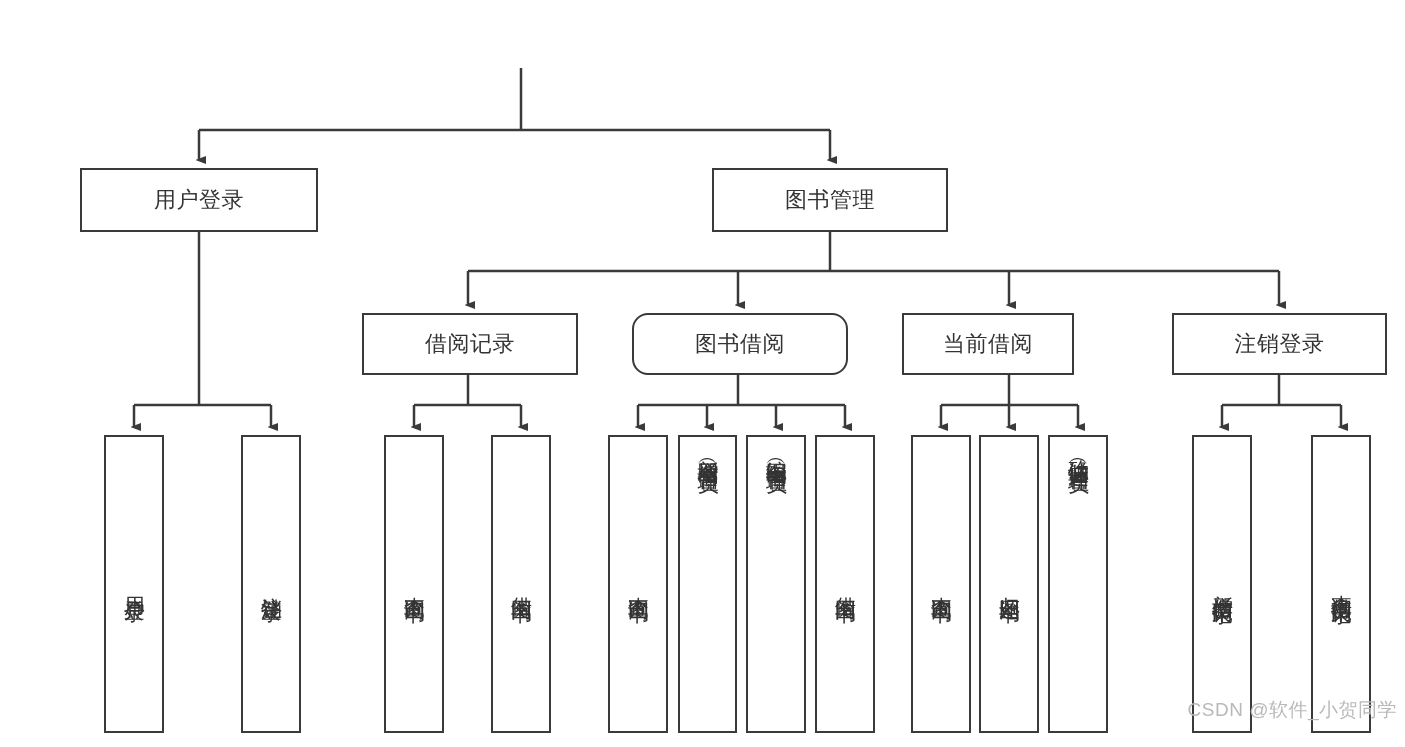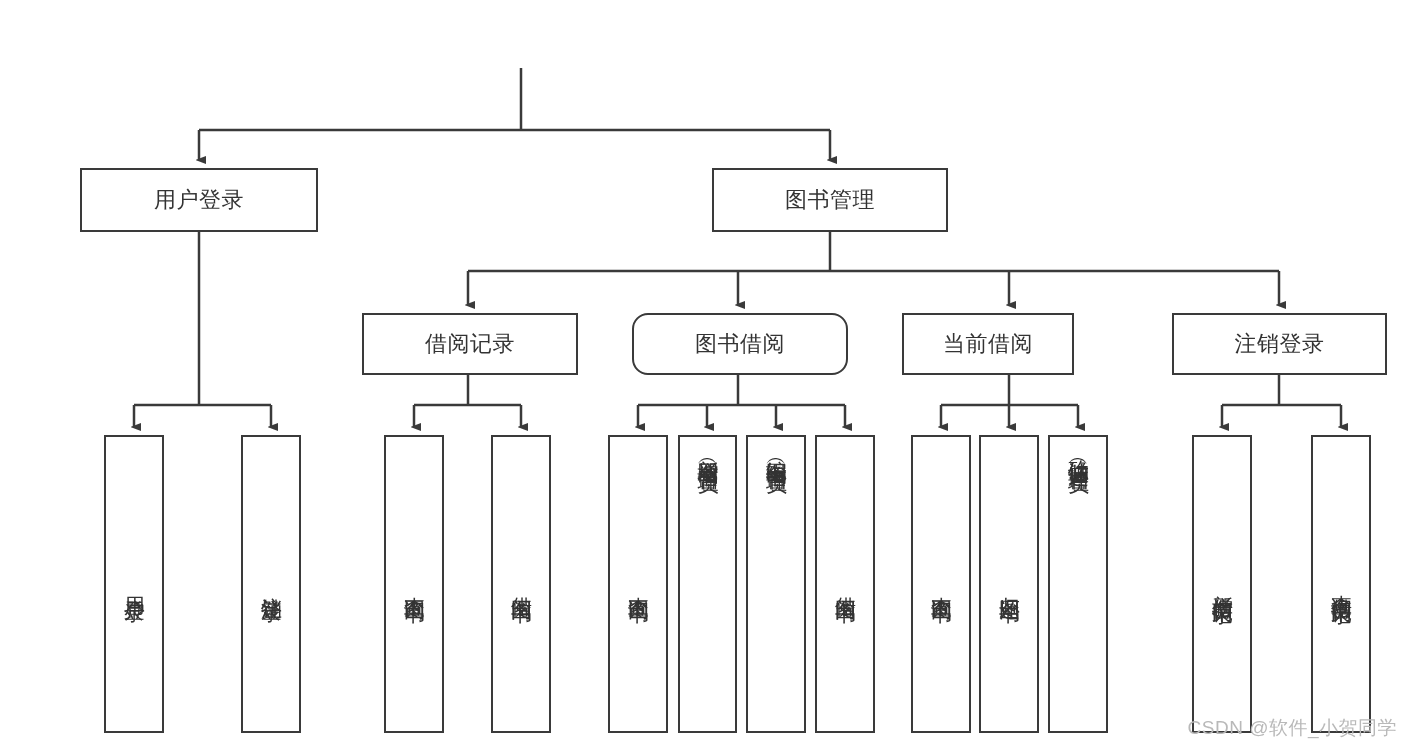--- a/index.html
+++ b/index.html
@@ -50,21 +50,21 @@
     padding: 6px 0;
     align-items: center;
     justify-content: center;
   }
   .node.vert.topalign {
     justify-content: flex-start;
   }
   .watermark {
     position: absolute;
     right: 8px;
-    bottom: 6px;
+    bottom: 24px;
     font-size: 19px;
     color: #b9b9b9;
     letter-spacing: 0.5px;
     white-space: nowrap;
   }
 </style>
 </head>
 <body>
 
 <div id="canvas">

